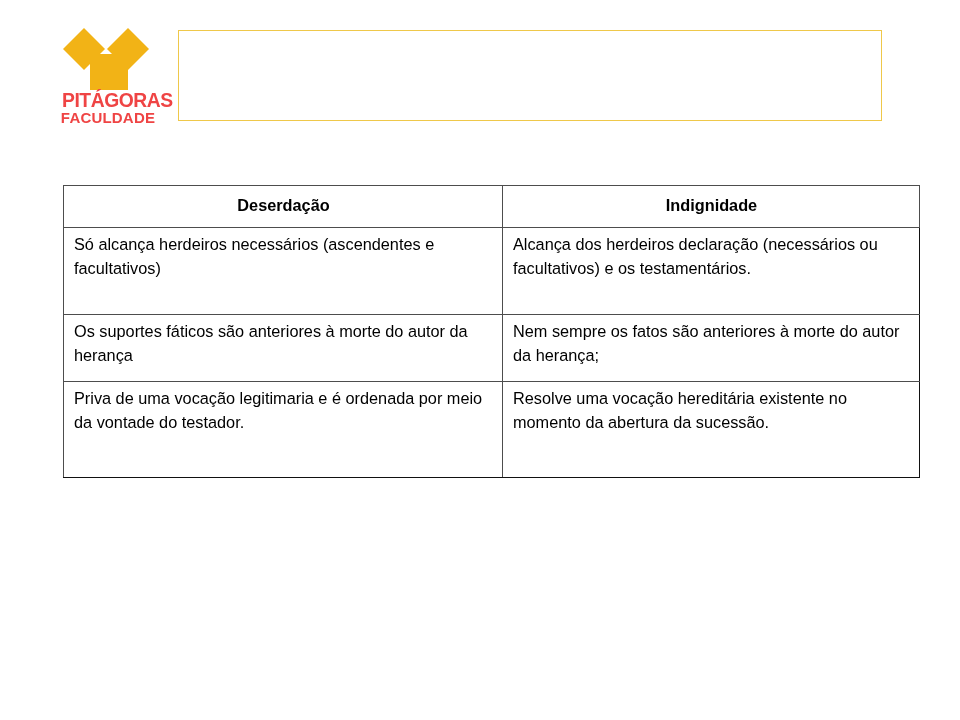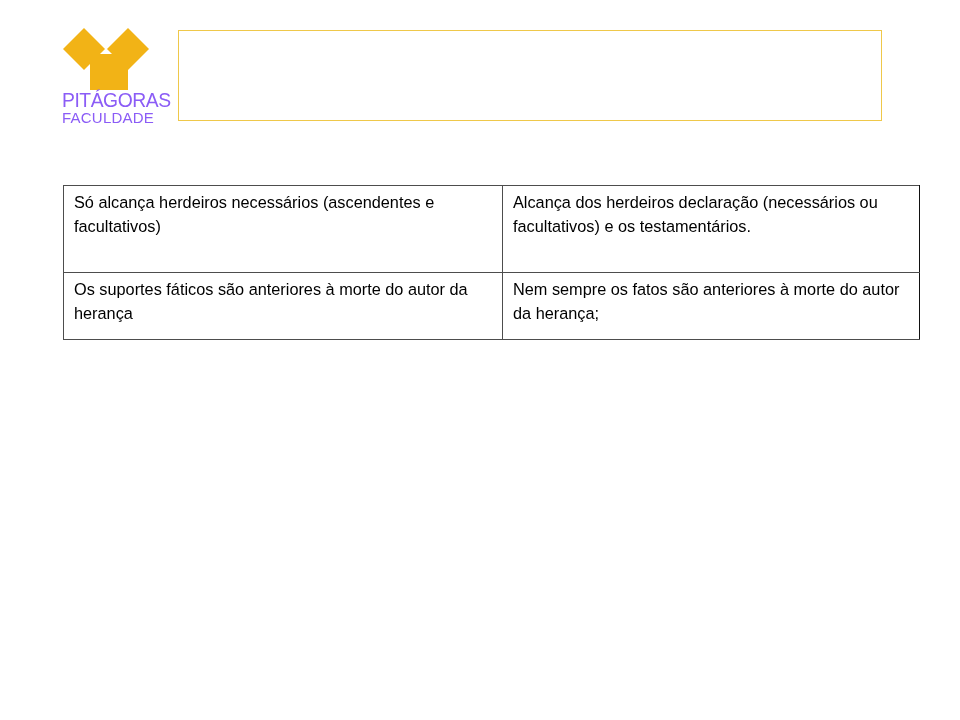--- a/index.html
+++ b/index.html
@@ -6,21 +6,21 @@
   body {
     width: 960px; height: 720px; position: relative;
     background: #ffffff; overflow: hidden;
     font-family: "Liberation Sans", sans-serif;
     color: #000;
   }
   .logo { position: absolute; left: 58px; top: 26px; width: 100px; height: 108px; }
   .logo svg { display: block; }
   .logo-text {
     position: absolute; left: 0; top: 63px; width: 100px; text-align: center;
-    font-family: "Liberation Sans", sans-serif; font-weight: normal; color: #8b5cf6;
+    font-family: "Liberation Sans", sans-serif; font-weight: bold; color: #ef4444;
   }
   .logo-name { font-size: 21px; letter-spacing: -0.5px; line-height: 22px; transform: scaleX(0.92); display:block; }
   .logo-sub { font-size: 15px; line-height: 14px; letter-spacing: 0.2px; display:block; }
   .title-box {
     position: absolute; left: 178px; top: 30px; width: 702px; height: 89px;
     border: 1px solid #efc84a; background: #fff;
   }
   table.cmp {
     position: absolute; left: 63px; top: 185px; width: 856px;
     border-collapse: collapse; table-layout: fixed;
@@ -57,22 +57,30 @@
 </div>
 
 <div class="title-box"></div>
 
 <table class="cmp">
   <colgroup>
       <col class="c1">
       <col class="c2">
     </colgroup>
   <tbody>
+      <tr>
+    <th>Deserdação</th>
+    <th class="right">Indignidade</th>
+  </tr>
   <tr class="r2">
     <td>Só alcança herdeiros necessários (ascendentes e facultativos)</td>
     <td class="right">Alcança dos herdeiros declaração (necessários ou facultativos) e os testamentários.</td>
   </tr>
   <tr class="r3">
     <td>Os suportes fáticos são anteriores à morte do autor da herança</td>
     <td class="right">Nem sempre os fatos são anteriores à morte do autor da herança;</td>
   </tr>
+  <tr class="r5 last">
+    <td>Priva de uma vocação legitimaria e é ordenada por meio da vontade do testador.</td>
+    <td class="right">Resolve uma vocação hereditária existente no momento da abertura da sucessão.</td>
+  </tr>
 </tbody>
   </table>
 
 </body></html>

